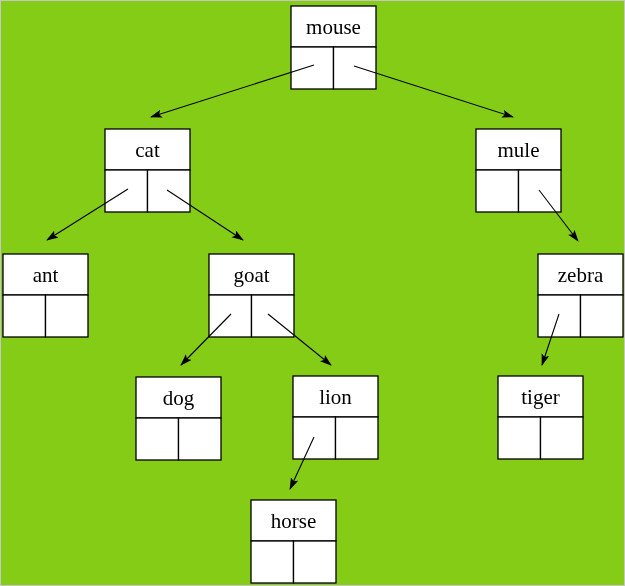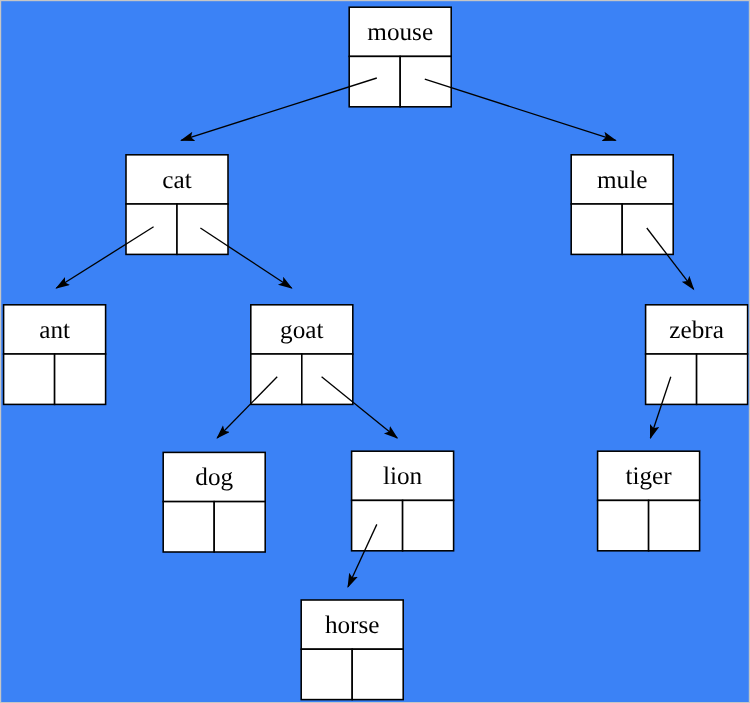--- a/index.html
+++ b/index.html
@@ -1,21 +1,21 @@
 <!DOCTYPE html>
 <html><head>
 <meta charset="utf-8">
 <style>
   html, body { margin: 0; padding: 0; background: #ffffff; }
   .frame {
     position: relative;
     width: 623px;
     height: 584px;
     border: 1px solid #c6c6c6;
-    background: #3b82f6;
+    background: #84cc16;
     overflow: hidden;
   }
   svg { display: block; }
   .node-rect { fill: #ffffff; stroke: #000000; stroke-width: 1.3; }
   .node-label {
     font-family: "Liberation Serif", "DejaVu Serif", serif;
     font-size: 21px;
     fill: #000000;
   }
   .edge-line { stroke: #000000; stroke-width: 1.1; fill: none; }

